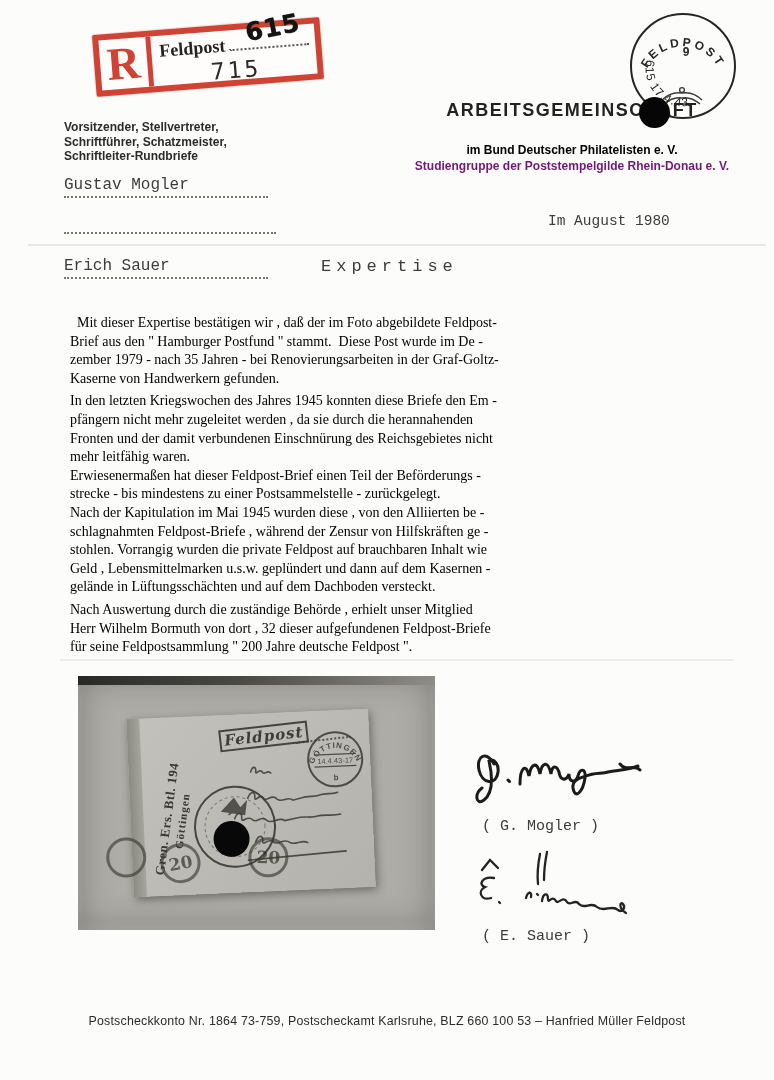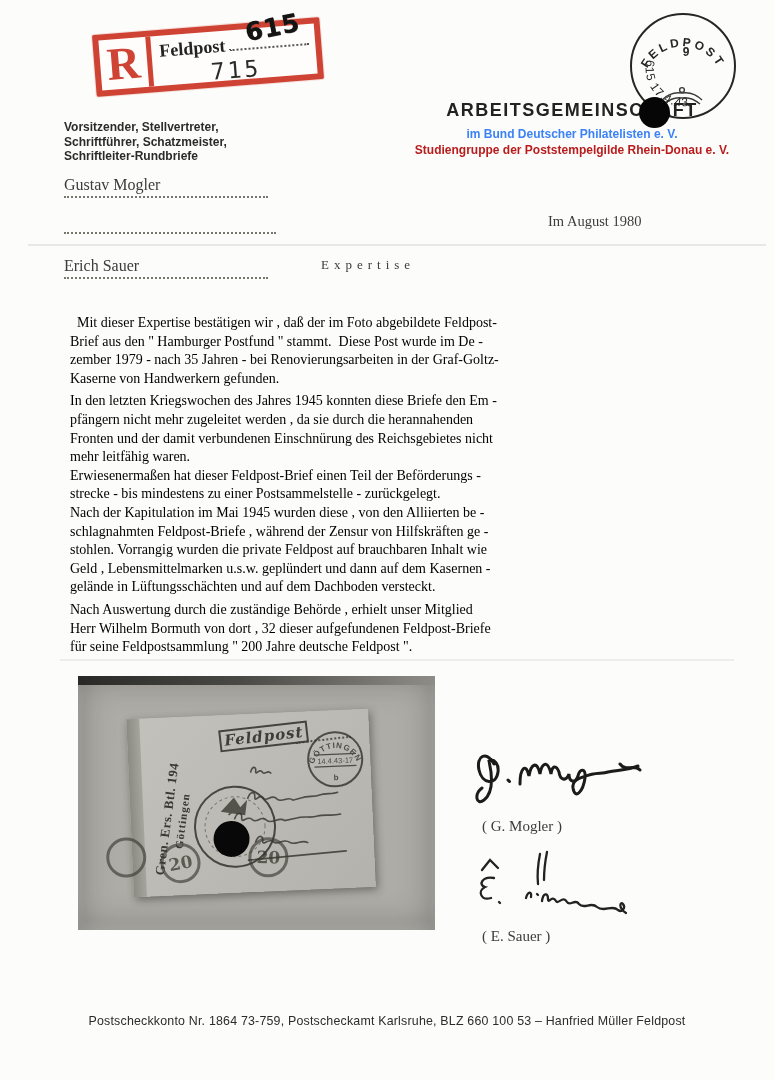--- a/index.html
+++ b/index.html
@@ -30,35 +30,35 @@
     font-family:"DejaVu Sans", sans-serif; font-weight:bold; font-size:25px; color:#141412;
     letter-spacing:1px; text-shadow:0.5px 0.5px 0 #333;
   }
   
   .postmark { position:absolute; left:624px; top:8px; }
   .censor-dot-header { position:absolute; left:639px; top:97px; width:31px; height:31px; background:#060606; border-radius:50%; z-index:5; }
   
   .header-block { position:absolute; left:398px; top:100px; width:348px; text-align:center; }
   .org-title { font-size:18px; font-weight:bold; letter-spacing:1.5px; color:#222220; }
   .org-name  { font-size:15.5px; font-weight:bold; margin-top:21px; color:#222220; }
-  .org-aff1  { font-size:12px; font-weight:bold; margin-top:6px; color:#3b82f6; }
-  .org-aff2  { font-size:12px; font-weight:bold; margin-top:2px; color:#b91c1c; }
+  .org-aff1  { font-size:12px; font-weight:bold; margin-top:22px; color:#000000; }
+  .org-aff2  { font-size:12px; font-weight:bold; margin-top:2px; color:#701a75; }
   
   .officers { position:absolute; left:64px; top:120px; width:230px; }
   .officer-roles { font-size:12px; font-weight:bold; line-height:14.5px; color:#2b2b29; white-space:pre; }
-  .tw { font-family:Liberation Serif, serif; color:#3c3c39; }
+  .tw { font-family:Liberation Mono, monospace; color:#3c3c39; }
   .officer-name1 { font-size:16px; margin-top:12px; padding-bottom:2px; border-bottom:2px dotted #77756c; width:204px; }
   .blank-slot { margin-top:22px; border-bottom:2px dotted #77756c; width:212px; height:14px; }
   .officer-name2 { font-size:16px; margin-top:23px; padding-bottom:2px; border-bottom:2px dotted #77756c; width:204px; }
   
   .date-line { position:absolute; left:548px; top:213px; font-size:14.5px; }
   .scanline { position:absolute; left:28px; right:8px; height:2px; background:rgba(60,60,55,.10); }
   .scanline.s1 { top:244px; }
   .scanline.s2 { top:659px; left:60px; right:40px; background:rgba(60,60,55,.08); }
-  .doc-title { position:absolute; left:321px; top:257px; font-size:13px; letter-spacing:5px;text-align:center; }
+  .doc-title { position:absolute; left:321px; top:257px; font-size:17px; letter-spacing:5px;text-align:center; }
   .body-text { position:absolute; left:70px; top:314px; width:672px; }
   .body-text p { font-family:Liberation Serif, serif; font-size:14px; line-height:18.6px; color:#000000; white-space:pre; }
   .body-text p + p { margin-top:4px; }
   
   .photo {
     position:absolute; left:78px; top:676px; width:357px; height:254px;
     background:#adaca6; overflow:hidden;
     box-shadow:inset 0 0 34px rgba(20,20,18,.35), inset 0 -4px 10px rgba(255,255,255,.25);
   }
   .photo::before { content:""; position:absolute; left:0; top:0; right:0; height:9px;

